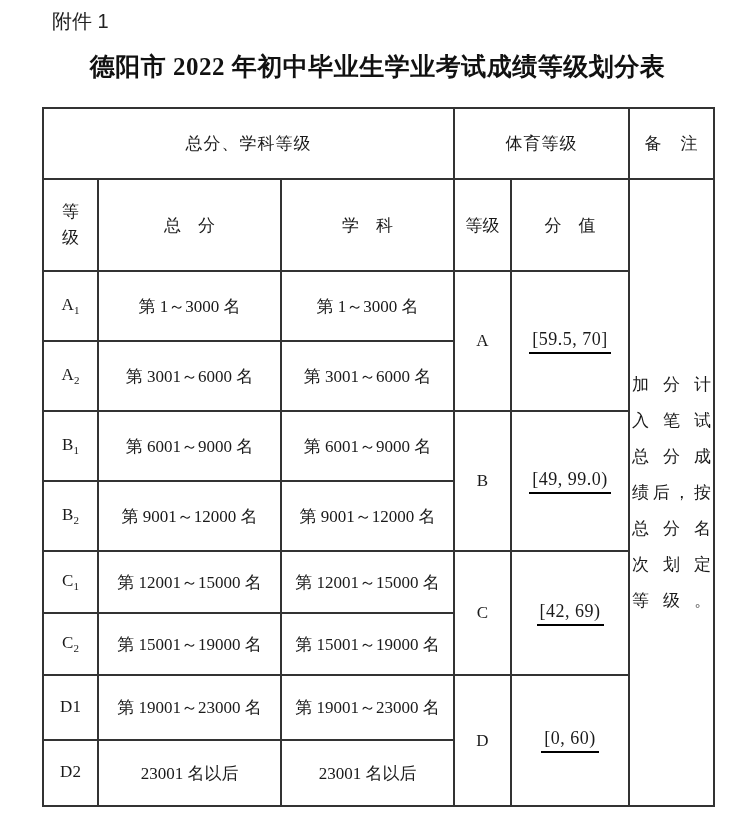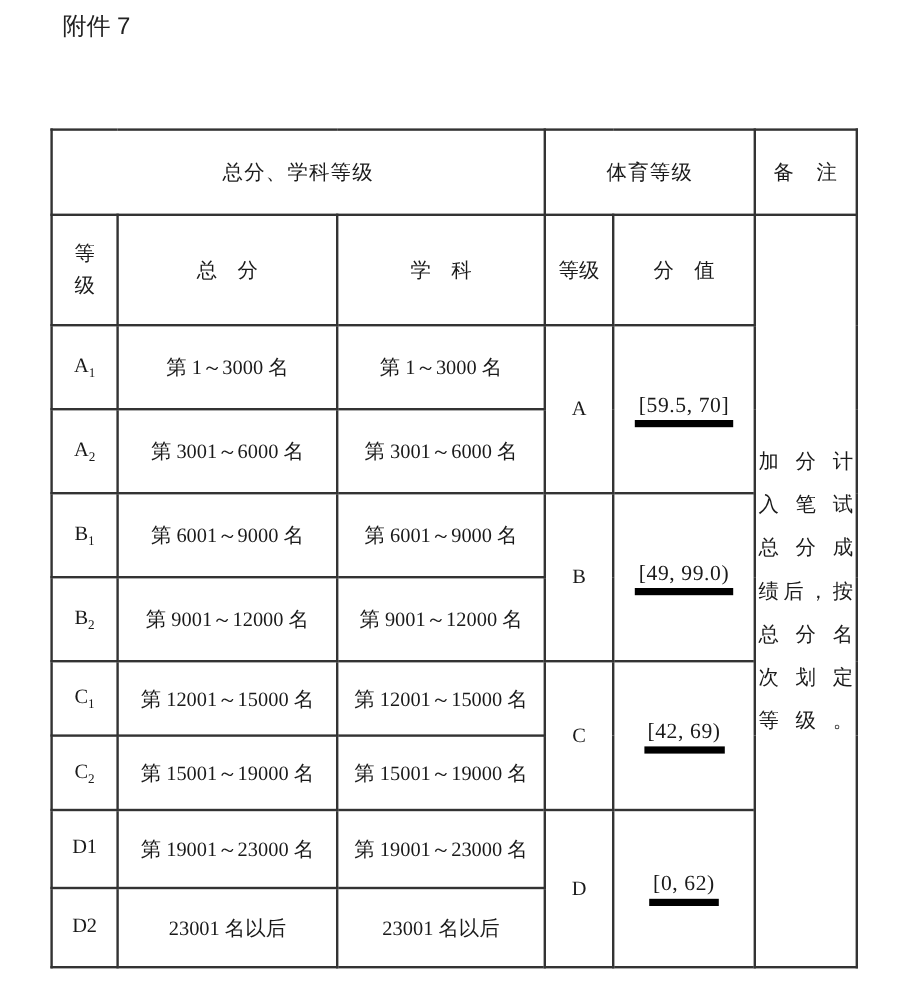--- a/index.html
+++ b/index.html
@@ -65,21 +65,21 @@
     line-height: 1.55;
   }
   .c-grade sub {
     font-size: 11px;
   }
   .c-range {
     font-size: 17px;
   }
   .interval {
     display: inline-block;
-    border-bottom: 6px solid #000000;
+    border-bottom: 2px solid #000000;
     padding: 0 3px 2px 3px;
     font-size: 18px;
     letter-spacing: 0.5px;
   }
   td.remark-cell {
     vertical-align: middle;
     padding: 0 7px 130px 7px;
     font-size: 18px;
   }
   .remark-line {
@@ -88,22 +88,23 @@
     text-align-last: justify;
     text-justify: inter-character;
     white-space: nowrap;
   }
 </style>
 </head>
 <body>
 
 <div class="page">
 
-  <div class="attachment-label">附件 7</div>
+  <div class="attachment-label">附件 1</div>
 
+  <h1 class="doc-title">德阳市 2022 年初中毕业生学业考试成绩等级划分表</h1>
 
   <table class="grade-table">
     <colgroup>
       <col style="width:55px">
       <col style="width:183px">
       <col style="width:173px">
       <col style="width:57px">
       <col style="width:118px">
       <col style="width:85px">
     </colgroup>
@@ -173,21 +174,21 @@
       <td class="c-grade"><span>C</span><sub>2</sub></td>
       <td class="c-range">第 15001～19000 名</td>
       <td class="c-range">第 15001～19000 名</td>
     </tr>
 
     <tr style="height:65px">
       <td class="c-grade"><span>D1</span><sub></sub></td>
       <td class="c-range">第 19001～23000 名</td>
       <td class="c-range">第 19001～23000 名</td>
       <td rowspan="2">D</td>
-      <td rowspan="2"><span class="interval">[0, 62)</span></td>
+      <td rowspan="2"><span class="interval">[0, 60)</span></td>
     </tr>
 
     <tr style="height:66px">
       <td class="c-grade"><span>D2</span><sub></sub></td>
       <td class="c-range">23001 名以后</td>
       <td class="c-range">23001 名以后</td>
     </tr>
 
   </tbody>
     </table>

